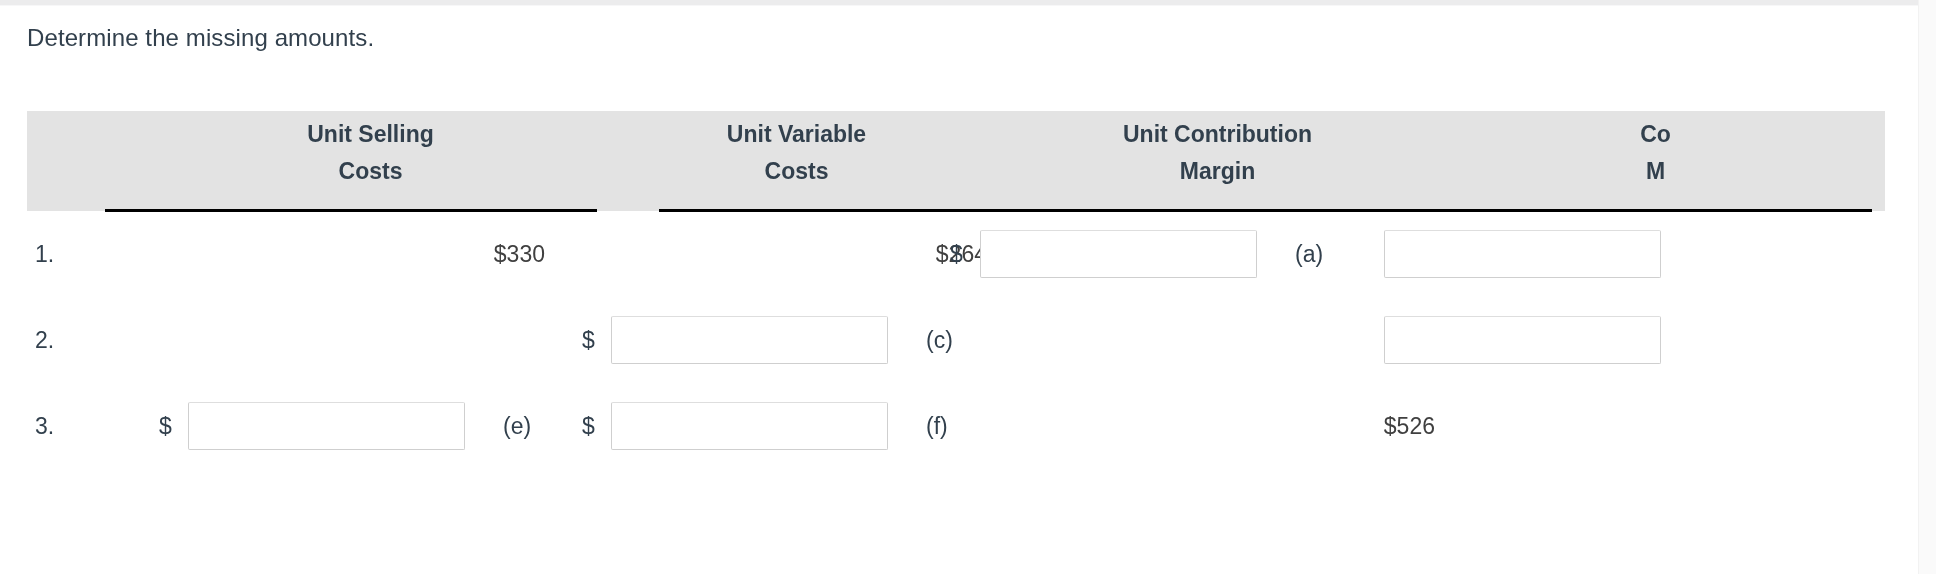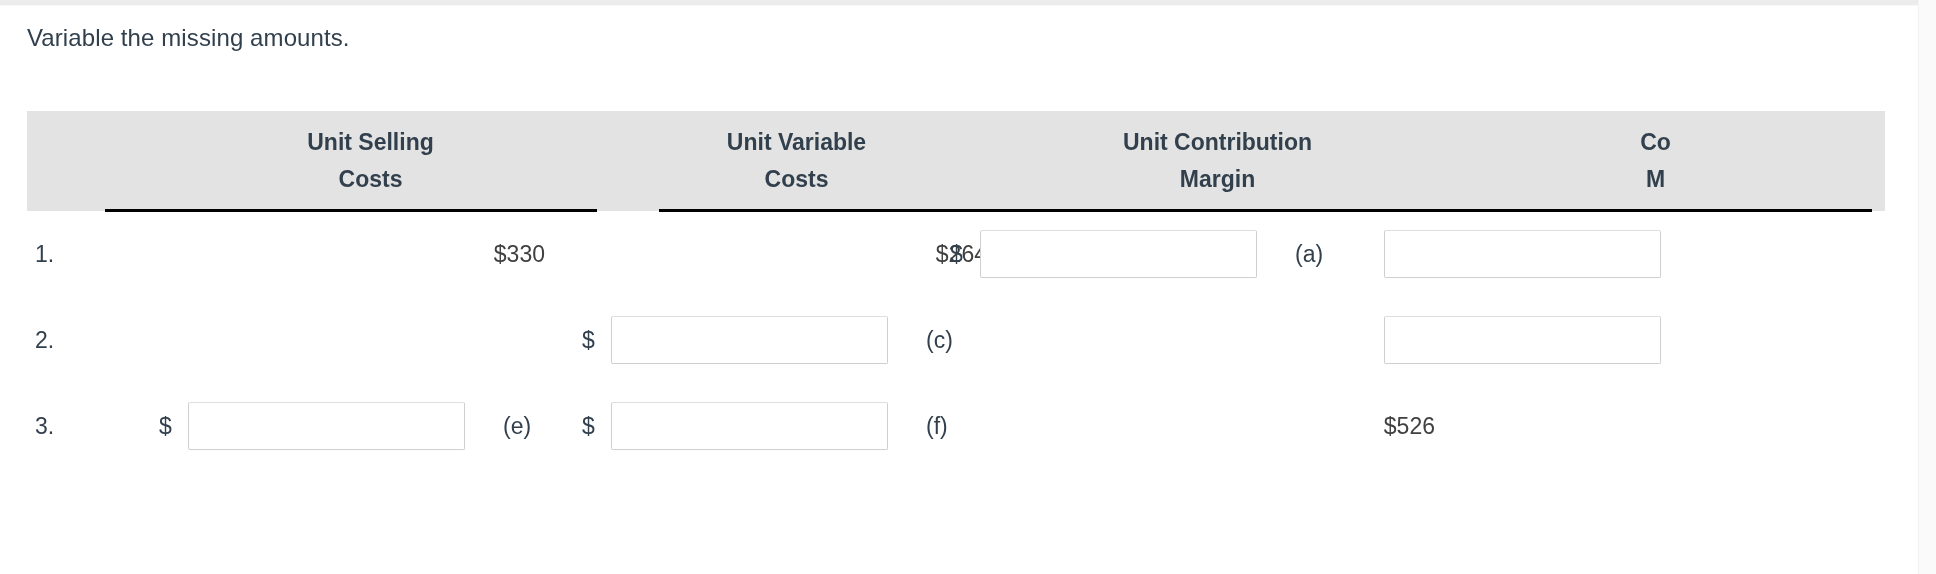--- a/index.html
+++ b/index.html
@@ -62,21 +62,21 @@
     height: 100px;
   }
   .col-head .ch-lines {
     position: absolute;
     left: 0; right: 0; top: 0;
     text-align: center;
     font-size: 23px;
     font-weight: bold;
     color: #32404d;
     line-height: 37px;
-    padding-top: 13px;
+    padding-top: 5px;
     white-space: nowrap;
   }
   .col-head .ch-rule {
     position: absolute;
     bottom: -1px;
     height: 3px;
     background: #000000;
   }
 
   
@@ -187,21 +187,21 @@
 </style>
 </head>
 <body>
 
 <div id="page">
 
   <div class="top-bar"></div>
   <div class="top-bar-edge"></div>
   <div class="right-gutter"></div>
 
-  <div class="prompt">Variable the missing amounts.</div>
+  <div class="prompt">Determine the missing amounts.</div>
 
   <div class="table-wrap">
 
     <div class="head-band">
 
       <div class="col-head ch1">
         <div class="ch-lines">
           <span>Unit Selling</span><br>
           <span>Costs</span>
         </div>

